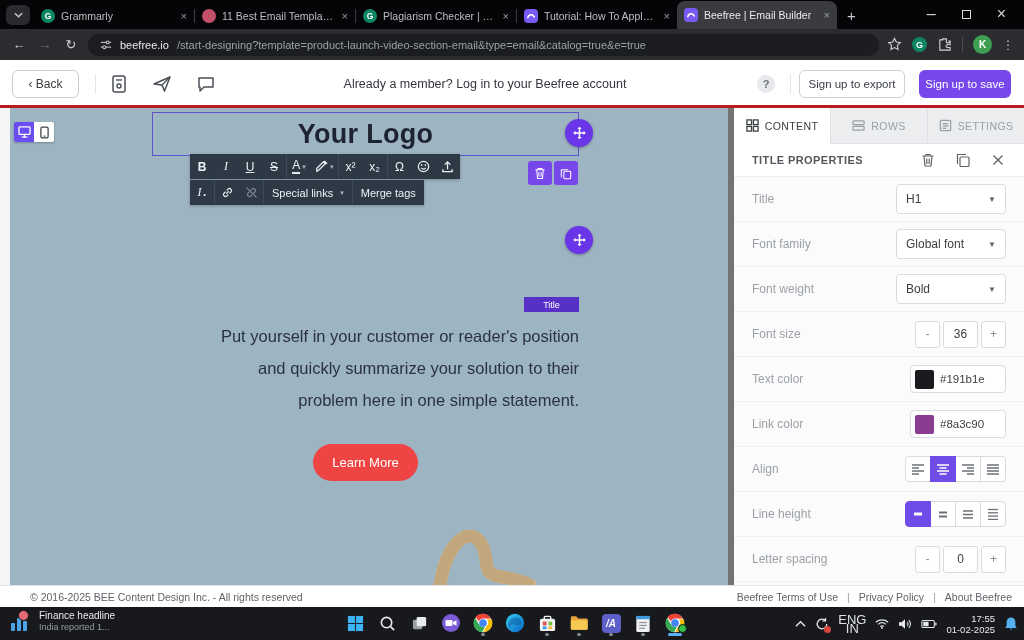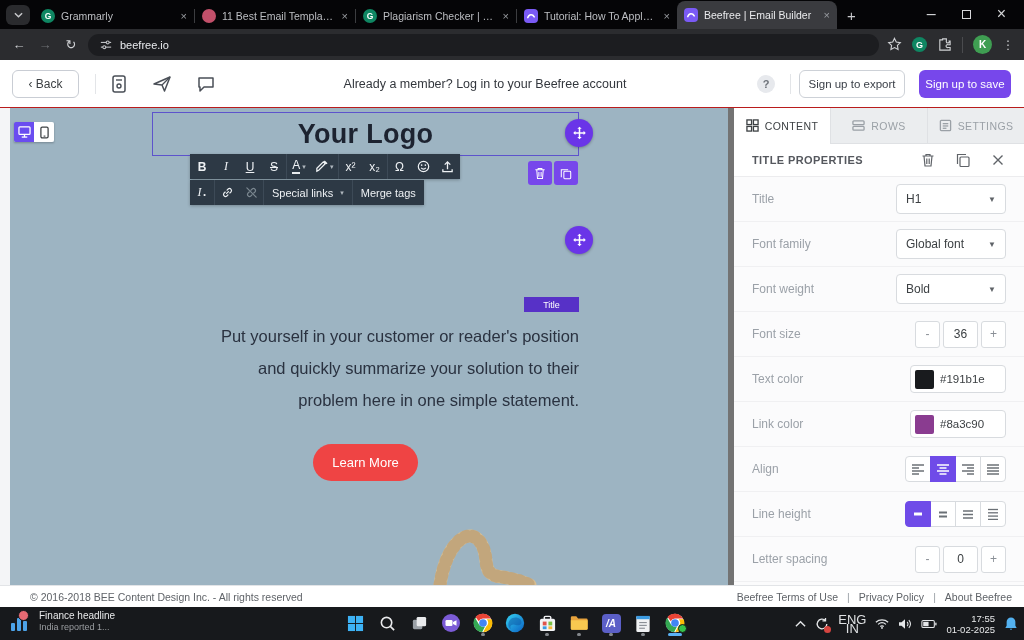--- a/index.html
+++ b/index.html
@@ -26,21 +26,21 @@
   .navico.dim { color:#6e7074; }
   .urlfield { flex:1; height:22px; background:#1c1d20; border-radius:12px; display:flex; align-items:center; gap:8px; padding:0 12px; font-size:11px; }
   .urlhost { color:#e8eaed; }
   .urlpath { color:#9aa0a6; overflow:hidden; white-space:nowrap; }
   .addr-right { display:flex; align-items:center; gap:10px; }
   .vdiv-dark { width:1px; height:16px; background:#4a4b4e; }
   .avatar { width:19px; height:19px; border-radius:50%; background:#3f9e52; color:#fff; font-size:10px; font-weight:bold; display:flex; align-items:center; justify-content:center; }
   .dots { color:#cfd1d4; font-size:12px; letter-spacing:0; }
 
   
-  .apptoolbar { position:absolute; top:60px; left:0; width:1024px; height:48px; background:#fff; border-bottom:1px solid #b91c1c; }
+  .apptoolbar { position:absolute; top:60px; left:0; width:1024px; height:48px; background:#fff; border-bottom:3px solid #b91c1c; }
   .backbtn { position:absolute; left:12px; top:10px; width:67px; height:28px; border:1px solid #c9cdd4; border-radius:6px; background:#fff; font-size:12px; color:#3c4043; display:flex; align-items:center; justify-content:center; gap:5px; }
   .tb-div { position:absolute; top:14px; width:1px; height:20px; background:#e3e5e8; }
   .tb-ico { position:absolute; top:14px; width:20px; height:20px; color:#4a4f57; }
   .member-text { position:absolute; left:285px; top:0; width:400px; height:47px; display:flex; align-items:center; justify-content:center; font-size:12.5px; color:#33373d; }
   .helpcirc { position:absolute; right:249px; top:15px; width:18px; height:18px; border-radius:50%; background:#e7e9ed; color:#6d7279; font-size:11px; font-weight:bold; display:flex; align-items:center; justify-content:center; }
   .btn-export { position:absolute; right:119px; top:10px; width:106px; height:28px; background:#fff; border:1px solid #cdd1d7; border-radius:6px; font-size:11.5px; color:#3a3f47; display:flex; align-items:center; justify-content:center; }
   .btn-save { position:absolute; right:13px; top:10px; width:92px; height:28px; background:#7747eb; border:none; border-radius:6px; font-size:11.5px; color:#fff; display:flex; align-items:center; justify-content:center; }
 
   
   .canvas { position:absolute; top:108px; left:0; width:728px; height:477px; background:#9db4c2; overflow:hidden; }
@@ -184,20 +184,21 @@
     <div class="urlfield">
       <svg width="12" height="12" viewBox="0 0 14 14">
           <g stroke="#bfc1c4" stroke-width="1.3">
             <line x1="1" y1="4" x2="13" y2="4"></line>
             <line x1="1" y1="9.5" x2="13" y2="9.5"></line>
             <circle cx="9" cy="4" r="1.7" fill="#1c1d20"></circle>
             <circle cx="5" cy="9.5" r="1.7" fill="#1c1d20"></circle>
           </g>
         </svg>
       <span class="urlhost">beefree.io</span>
+        <span class="urlpath">/start-designing?template=product-launch-video-section-email&amp;type=email&amp;catalog=true&amp;e=true</span>
     </div>
     <div class="addr-right">
       <svg width="15" height="15" viewBox="0 0 16 16">
           <path d="M8 1.5l1.9 3.9 4.3.6-3.1 3 .7 4.3L8 11.3l-3.8 2 .7-4.3-3.1-3 4.3-.6z" fill="none" stroke="#cfd1d4" stroke-width="1.2"></path>
         </svg>
       <span style="width:15px;height:15px;border-radius:50%;background:#0f8662;color:#fff;font-size:9px;font-weight:bold;display:flex;align-items:center;justify-content:center;">G</span>
       <svg width="15" height="15" viewBox="0 0 16 16">
           <path d="M6 2h4v2.2a1.6 1.6 0 1 0 3 0H14v4h-2.2a1.6 1.6 0 1 0 0 3H14V14H3V3h3z" fill="none" stroke="#cfd1d4" stroke-width="1.2"></path>
         </svg>
       <div class="vdiv-dark"></div>
@@ -524,21 +525,21 @@
     <span class="plabel">Letter spacing</span>
     <div class="stepper">
       <span class="step-btn">-</span>
       <span class="step-val">0</span>
       <span class="step-btn">+</span>
     </div>
   </div>
 </div>
 
 <div class="footer">
-  <span>© 2016-2018 BEE Content Design Inc. - All rights reserved</span>
+  <span>© 2016-2025 BEE Content Design Inc. - All rights reserved</span>
   <div class="flinks">
     <span>Beefree Terms of Use</span>
     <span class="fsep">|</span>
     <span>Privacy Policy</span>
     <span class="fsep">|</span>
     <span>About Beefree</span>
   </div>
 </div>
 
 <div class="taskbar">

